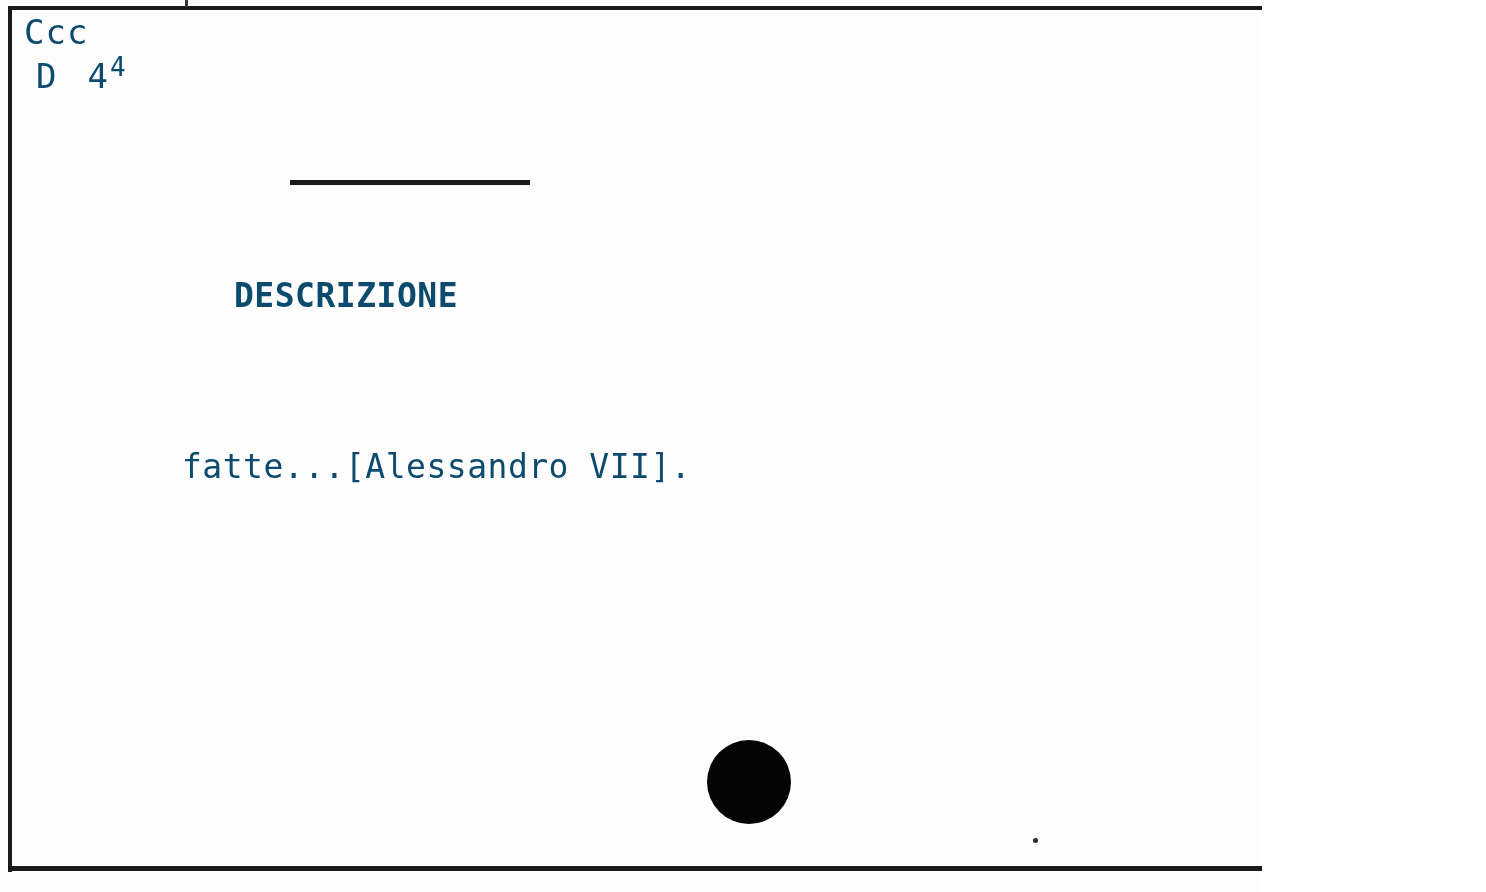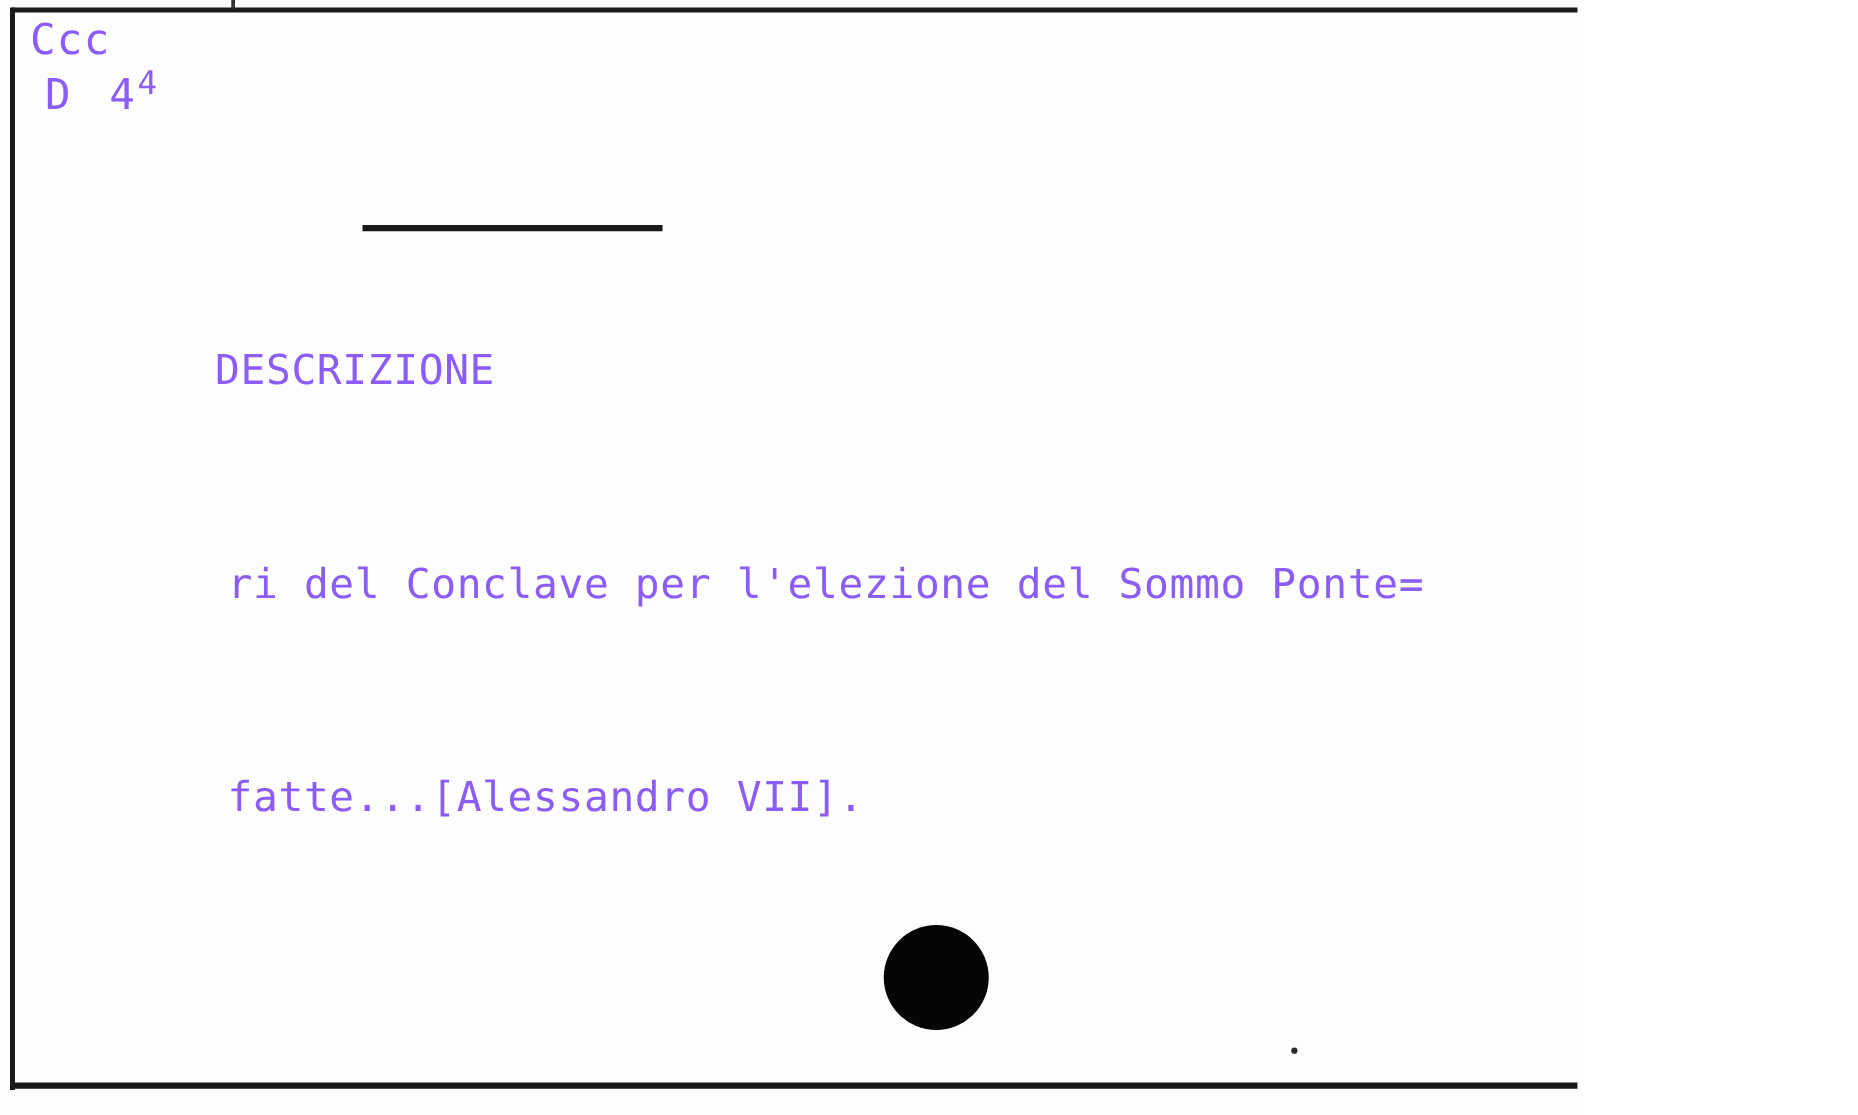--- a/index.html
+++ b/index.html
@@ -7,21 +7,21 @@
     padding: 0;
     background: #ffffff;
   }
   .card {
     position: relative;
     width: 1262px;
     height: 892px;
     background: #fdfdfd;
     overflow: hidden;
     font-family: "DejaVu Sans Mono", "Liberation Mono", monospace;
-    color: #8b5cf6;
+    color: #0c4a6e;
   }
   
   .card-edge-top {
     position: absolute;
     left: 10px;
     top: 6px;
     width: 1466px;
     height: 4px;
     background: #1a1a1a;
   }
@@ -80,20 +80,22 @@
     position: absolute;
     left: 172px;
     top: 96px;
     width: 1300px;
     font-size: 33px;
     line-height: 57px;
     letter-spacing: 0.5px;
     white-space: pre;
   }
   .heading-line {
+    margin-left: 62px;
+    font-weight: bold;
   }
   .rule {
     position: absolute;
     left: 118px;
     top: 84px;
     width: 240px;
     height: 5px;
     background: #1a1a1a;
   }
   .indent-2 { margin-left: 10px; }
@@ -148,21 +150,20 @@
   <div class="speck-c"></div>
 
   <div class="callnum">
     <span class="line1">Ccc</span>
     <span class="line2"><span>D</span><span class="gap"></span><span>4</span><span class="sup">4</span></span>
   </div>
 
   <div class="body">
     <div class="rule"></div>
     <div class="heading-line">DESCRIZIONE</div>
-    <div class="indent-2">ri del Conclave per l'elezione del Sommo Ponte=</div>
     <div class="indent-2">fatte...[Alessandro VII].</div>
     
 
     
 
     
     
     
     
     

